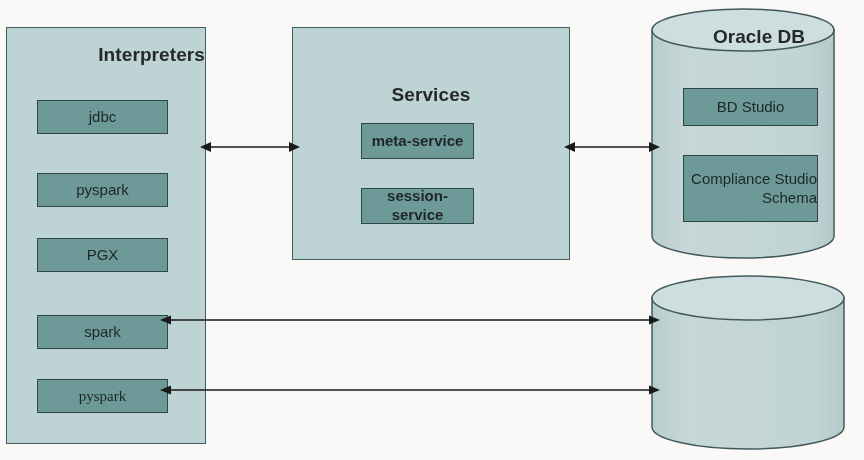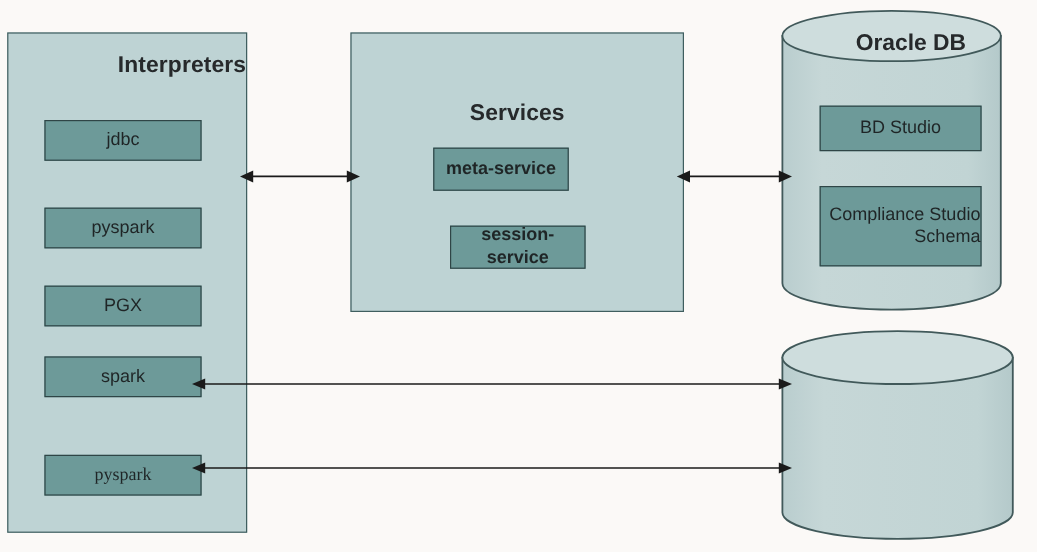--- a/index.html
+++ b/index.html
@@ -65,27 +65,27 @@
     font-size: 15px;
     color: #1f2526;
     line-height: 1.25;
   }
 
   
   .interp-box { left: 30px; width: 131px; height: 34px; }
   #box-jdbc    { top: 72px; }
   #box-python  { top: 145px; }
   #box-pgx     { top: 210px; text-align: right; }
-  #box-spark   { top: 269px; }
+  #box-spark   { top: 287px; }
   #box-pyspark { top: 351px; font-family: Liberation Serif, serif; }
 
   
   .svc-box { left: 68px; width: 113px; height: 36px; font-weight: bold; }
   #box-meta-service    { top: 95px; }
-  #box-session-service { top: 160px; margin-left: 14px; }
+  #box-session-service { top: 160px; }
 
   
   .cylinder {
     position: absolute;
     padding-left: 32px;
   }
   .cyl-svg {
     position: absolute;
     left: 0;
     top: 0;

